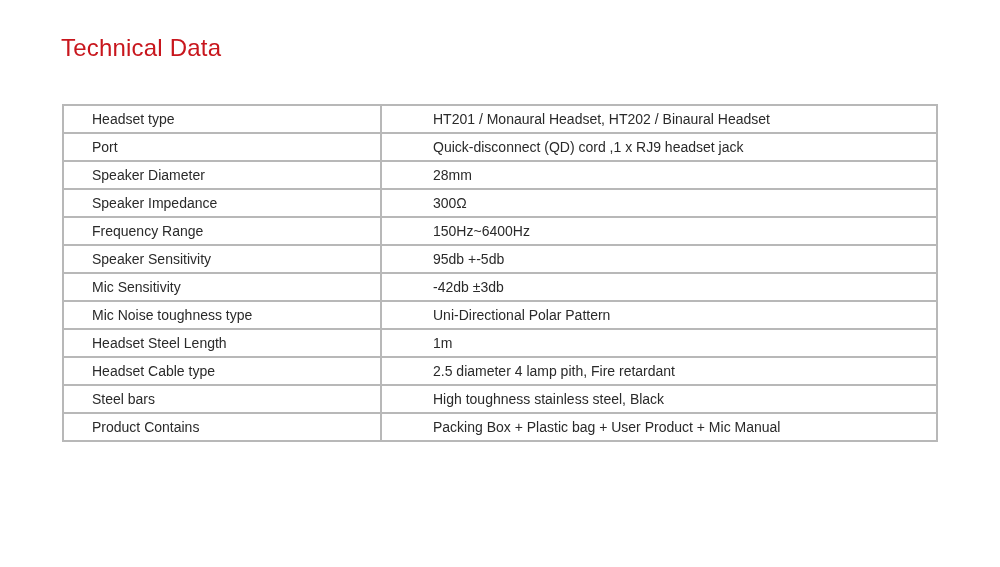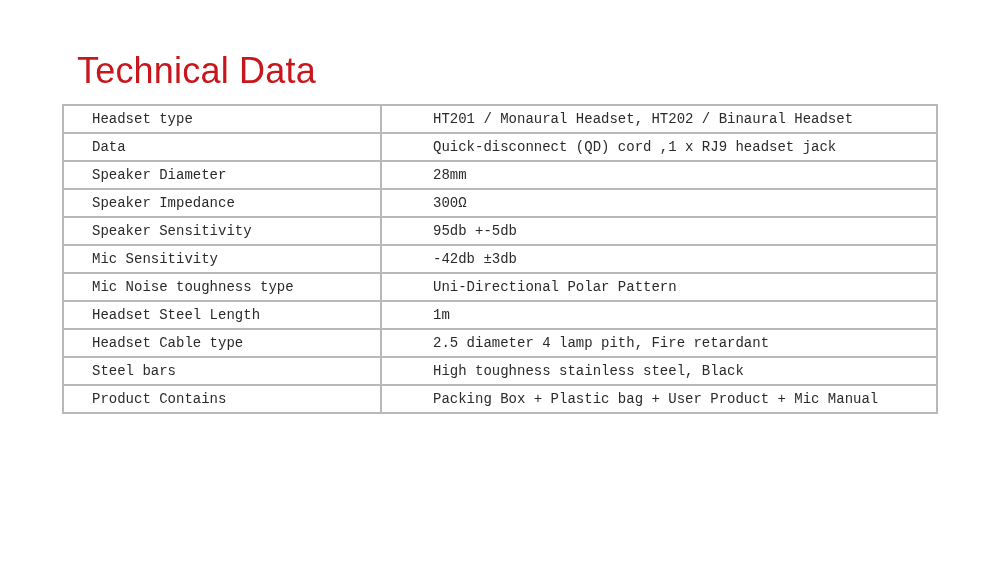--- a/index.html
+++ b/index.html
@@ -1,48 +1,52 @@
 <!DOCTYPE html>
 <html><head>
 <meta charset="utf-8">
 <style>
   html, body { margin: 0; padding: 0; background: #ffffff; }
   body { width: 1000px; height: 567px; position: relative; overflow: hidden;
          font-family: "Liberation Sans", "DejaVu Sans", sans-serif; }
-  .title { position: absolute; left: 61px; top: 34px; margin: 16px;
-           font-size: 36px; font-weight: normal; color: #c8161d; letter-spacing: 0.2px; }
+  .title { position: absolute; left: 61px; top: 34px; margin: 0;
+           font-size: 24px; font-weight: normal; color: #c8161d; letter-spacing: 0.2px; }
   table.spec { position: absolute; left: 62px; top: 104px; width: 876px;
-               border-collapse: collapse; table-layout: fixed; font-family: Liberation Mono, monospace; }
+               border-collapse: collapse; table-layout: fixed; }
   table.spec td { border: 2px solid #b8b8b8; height: 26px; padding: 0;
                   font-size: 14px; color: #2a2a2a; vertical-align: middle; }
   table.spec td.k { width: 288px; padding-left: 28px; }
   table.spec td.v { padding-left: 51px; }
 </style>
 </head>
 <body>
 
 <h1 class="title">Technical Data</h1>
 
 <table class="spec">
   <tbody>
     <tr>
         <td class="k">Headset type</td>
         <td class="v">HT201 / Monaural Headset, HT202 / Binaural Headset</td>
       </tr>
     <tr>
-        <td class="k">Data</td>
+        <td class="k">Port</td>
         <td class="v">Quick-disconnect (QD) cord ,1 x RJ9 headset jack</td>
       </tr>
     <tr>
         <td class="k">Speaker Diameter</td>
         <td class="v">28mm</td>
       </tr>
     <tr>
         <td class="k">Speaker Impedance</td>
         <td class="v">300Ω</td>
+      </tr>
+    <tr>
+        <td class="k">Frequency Range</td>
+        <td class="v">150Hz~6400Hz</td>
       </tr>
     <tr>
         <td class="k">Speaker Sensitivity</td>
         <td class="v">95db +-5db</td>
       </tr>
     <tr>
         <td class="k">Mic Sensitivity</td>
         <td class="v">-42db ±3db</td>
       </tr>
     <tr>

